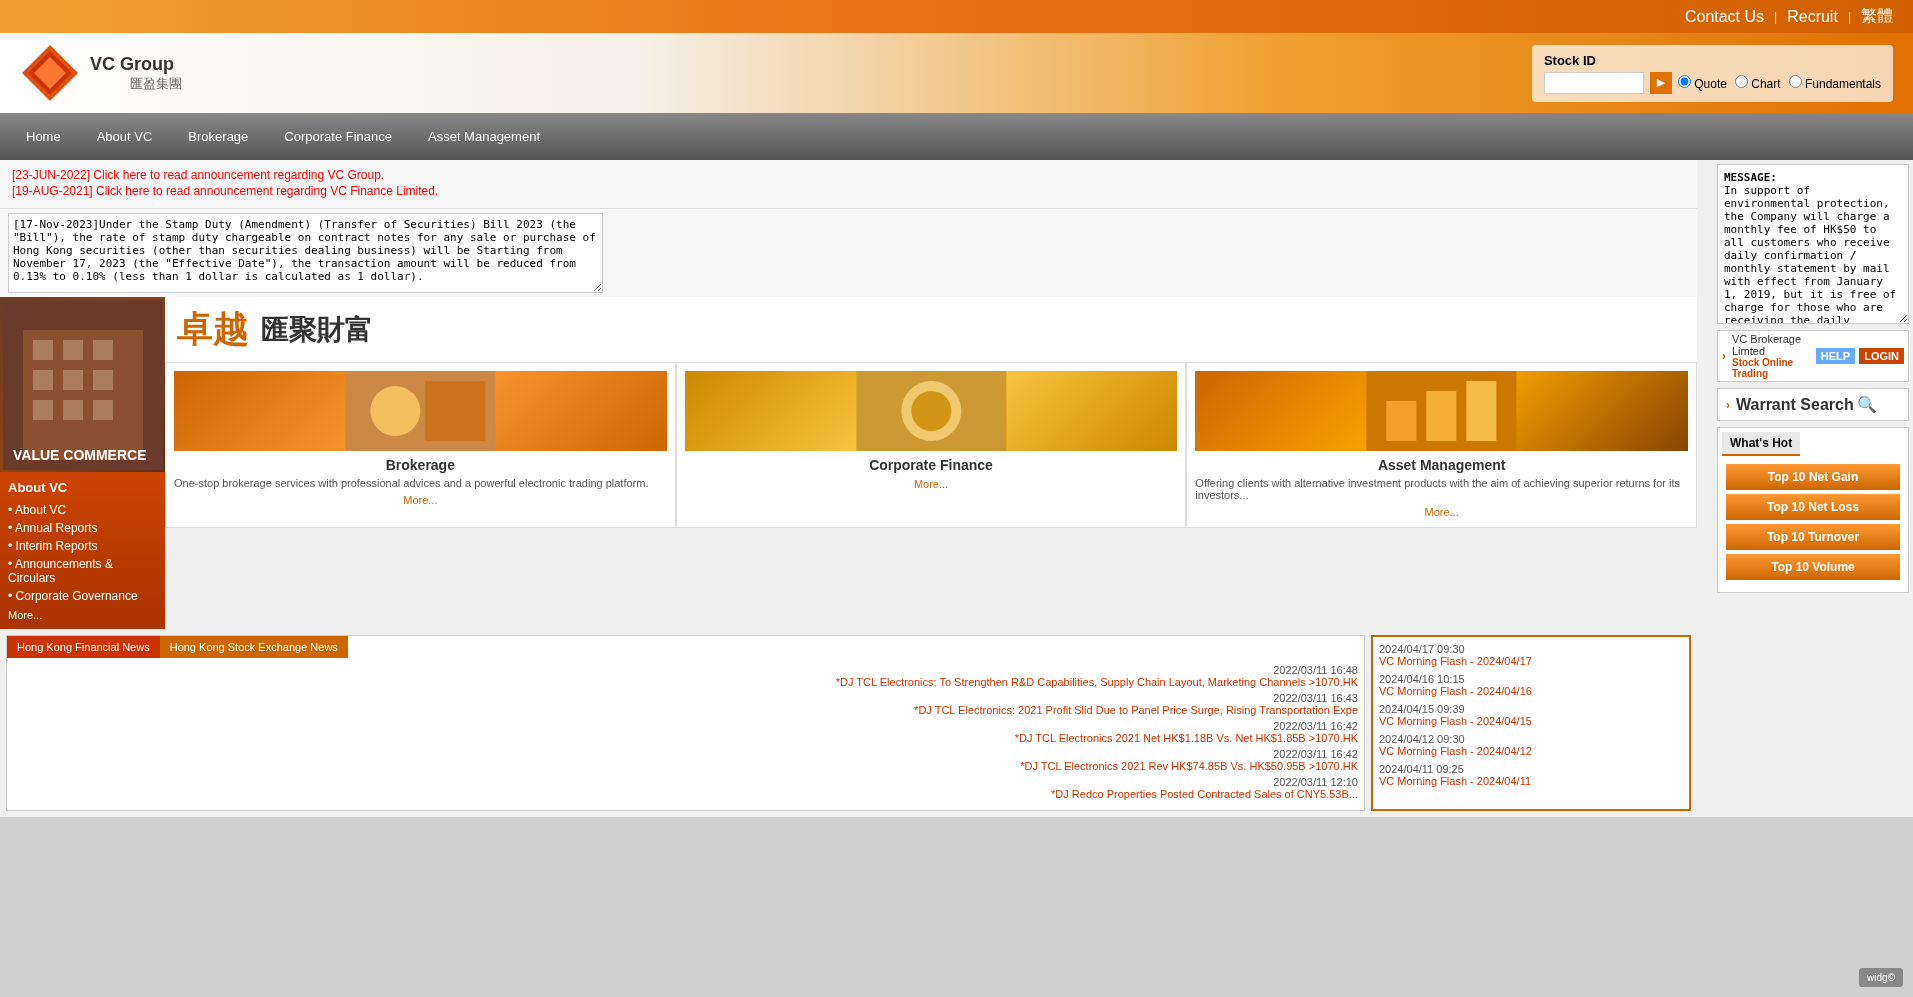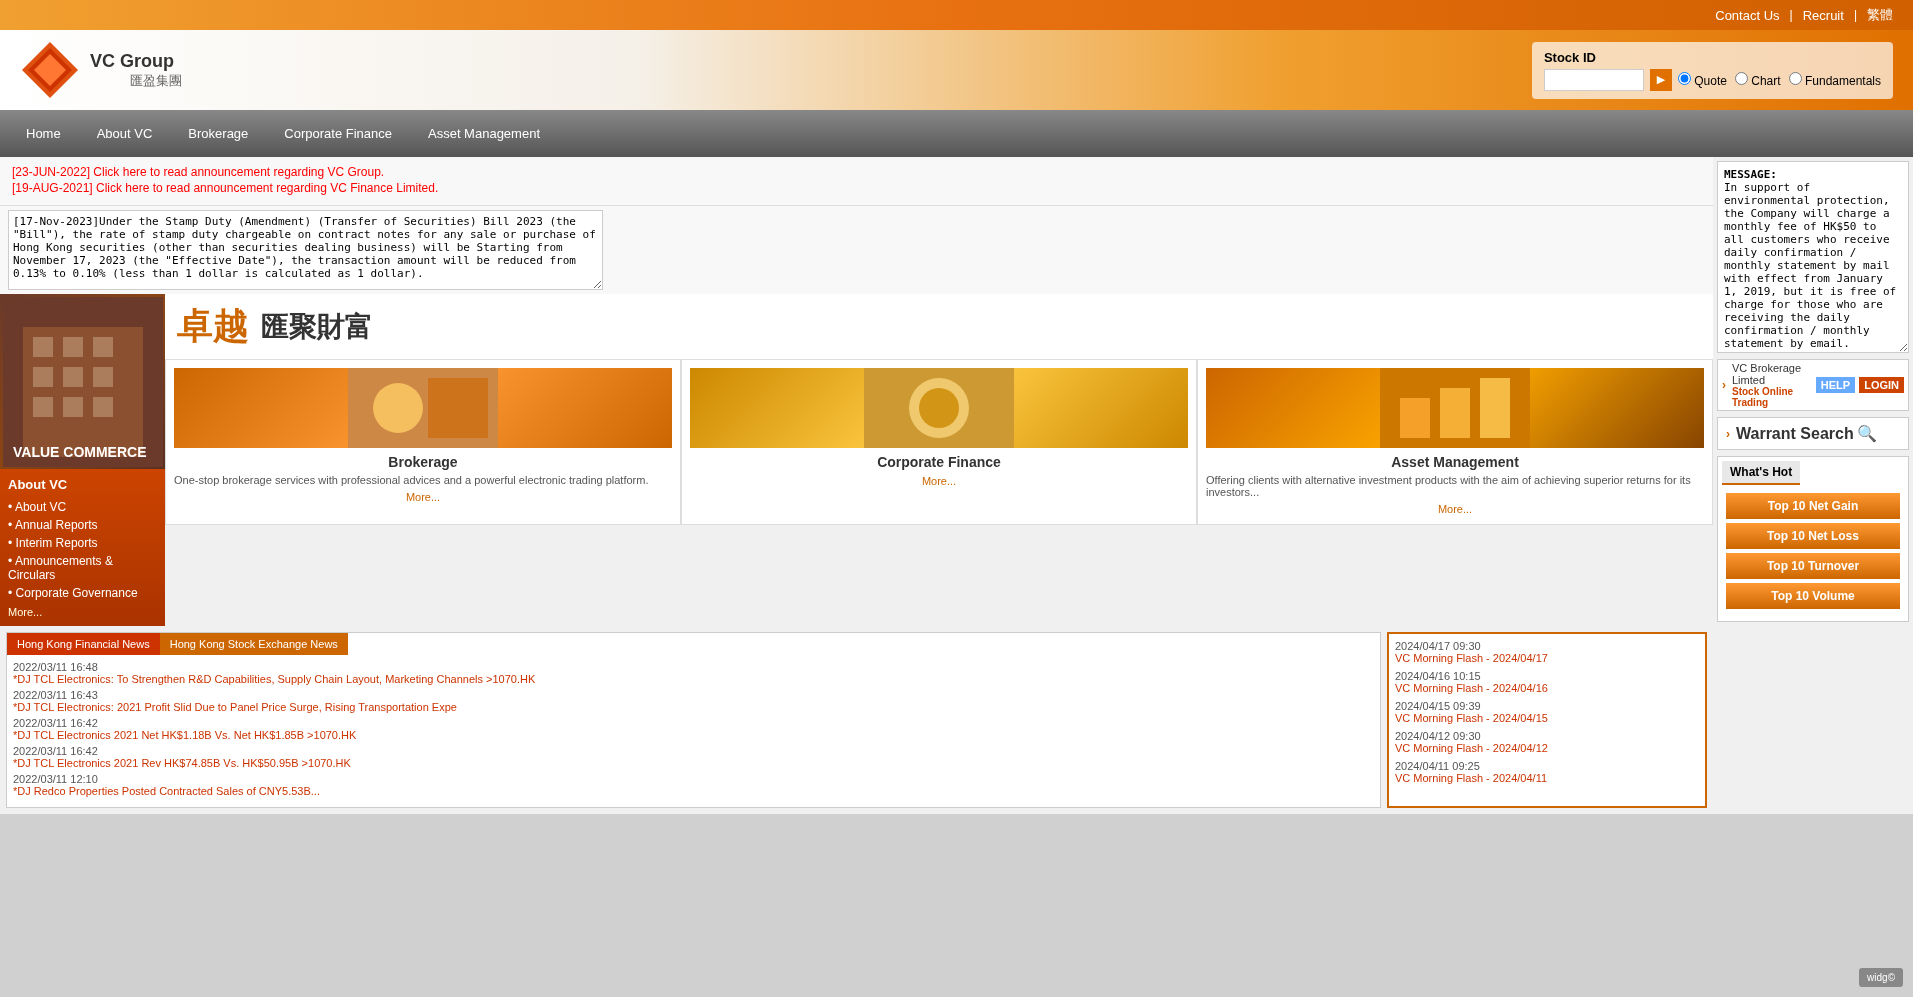--- a/index.html
+++ b/index.html
@@ -10,21 +10,21 @@
       background: linear-gradient(to right, #f0a030, #e87010, #d06000);
       padding: 6px 20px;
       display: flex;
       justify-content: flex-end;
       align-items: center;
       gap: 10px;
     }
     .top-bar a {
       color: white;
       text-decoration: none;
-      font-size: 13px;
+      font-size: 16px;
     }
     .top-bar-divider { color: white; }
 
     
     .header {
       background: linear-gradient(to right, #ffffff, #f5f0e8, #f0a030, #e07000);
       padding: 10px 20px;
       display: flex;
       align-items: center;
       justify-content: space-between;
@@ -78,21 +78,21 @@
       padding: 8px 18px;
       font-size: 13px;
       cursor: pointer;
       text-decoration: none;
       display: block;
     }
 
     
     .main-content {
       display: flex;
-      gap: 0;
+      gap: 16px;
       background: #f0f0f0;
     }
 
     
     .left-col {
       flex: 1;
       padding: 0;
     }
 
     
@@ -190,21 +190,21 @@
       padding: 4px;
     }
 
     .message-box {
       background: white;
       border: 1px solid #ccc;
       padding: 6px;
       font-size: 11px;
       font-family: monospace;
       margin-bottom: 6px;
-      height: 192px;
+      height: 160px;
       overflow-y: auto;
       resize: vertical;
     }
 
     .online-trading-btn {
       display: flex;
       align-items: center;
       background: white;
       border: 1px solid #ccc;
       margin-bottom: 6px;
@@ -458,21 +458,21 @@
             <div class="service-title">Asset Management</div>
             <div class="service-desc">Offering clients with alternative investment products with the aim of achieving superior returns for its investors...</div>
             <a class="service-more">More...</a>
           </div>
         </div>
       </div>
     </div>
 
     <div class="bottom-section">
 
-      <div style="flex:1; background:white; border:1px solid #ccc;">
+      <div style="flex:1; background:white; border:1px solid #ccc;text-align:right;">
         <div class="hk-fin-tabs">
           <div class="hk-tab tab1">Hong Kong Financial News</div>
           <div class="hk-tab tab2">Hong Kong Stock Exchange News</div>
         </div>
         <ul class="news-list">
           <li>
             <span class="news-date">2022/03/11 16:48</span>
             <a class="news-link">*DJ TCL Electronics: To Strengthen R&amp;D Capabilities, Supply Chain Layout, Marketing Channels &gt;1070.HK</a>
           </li>
           <li>

